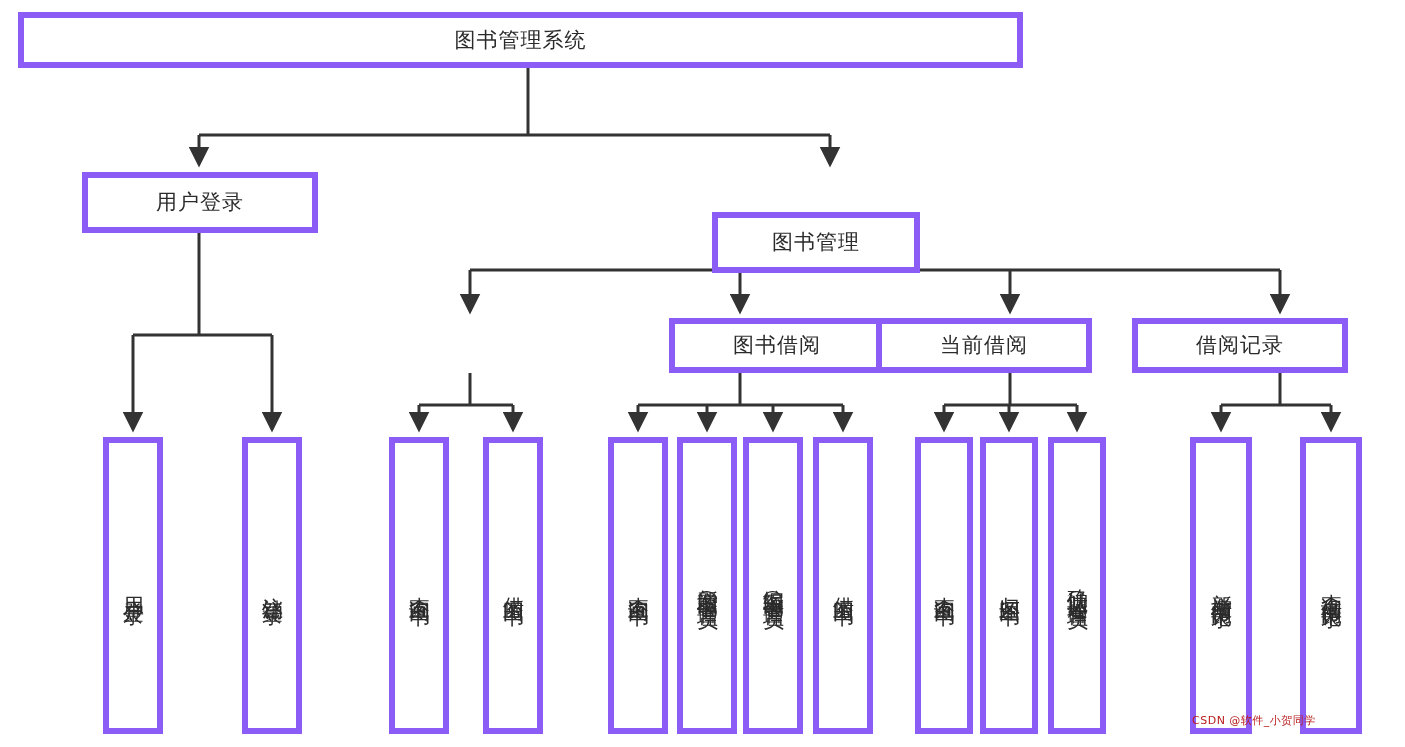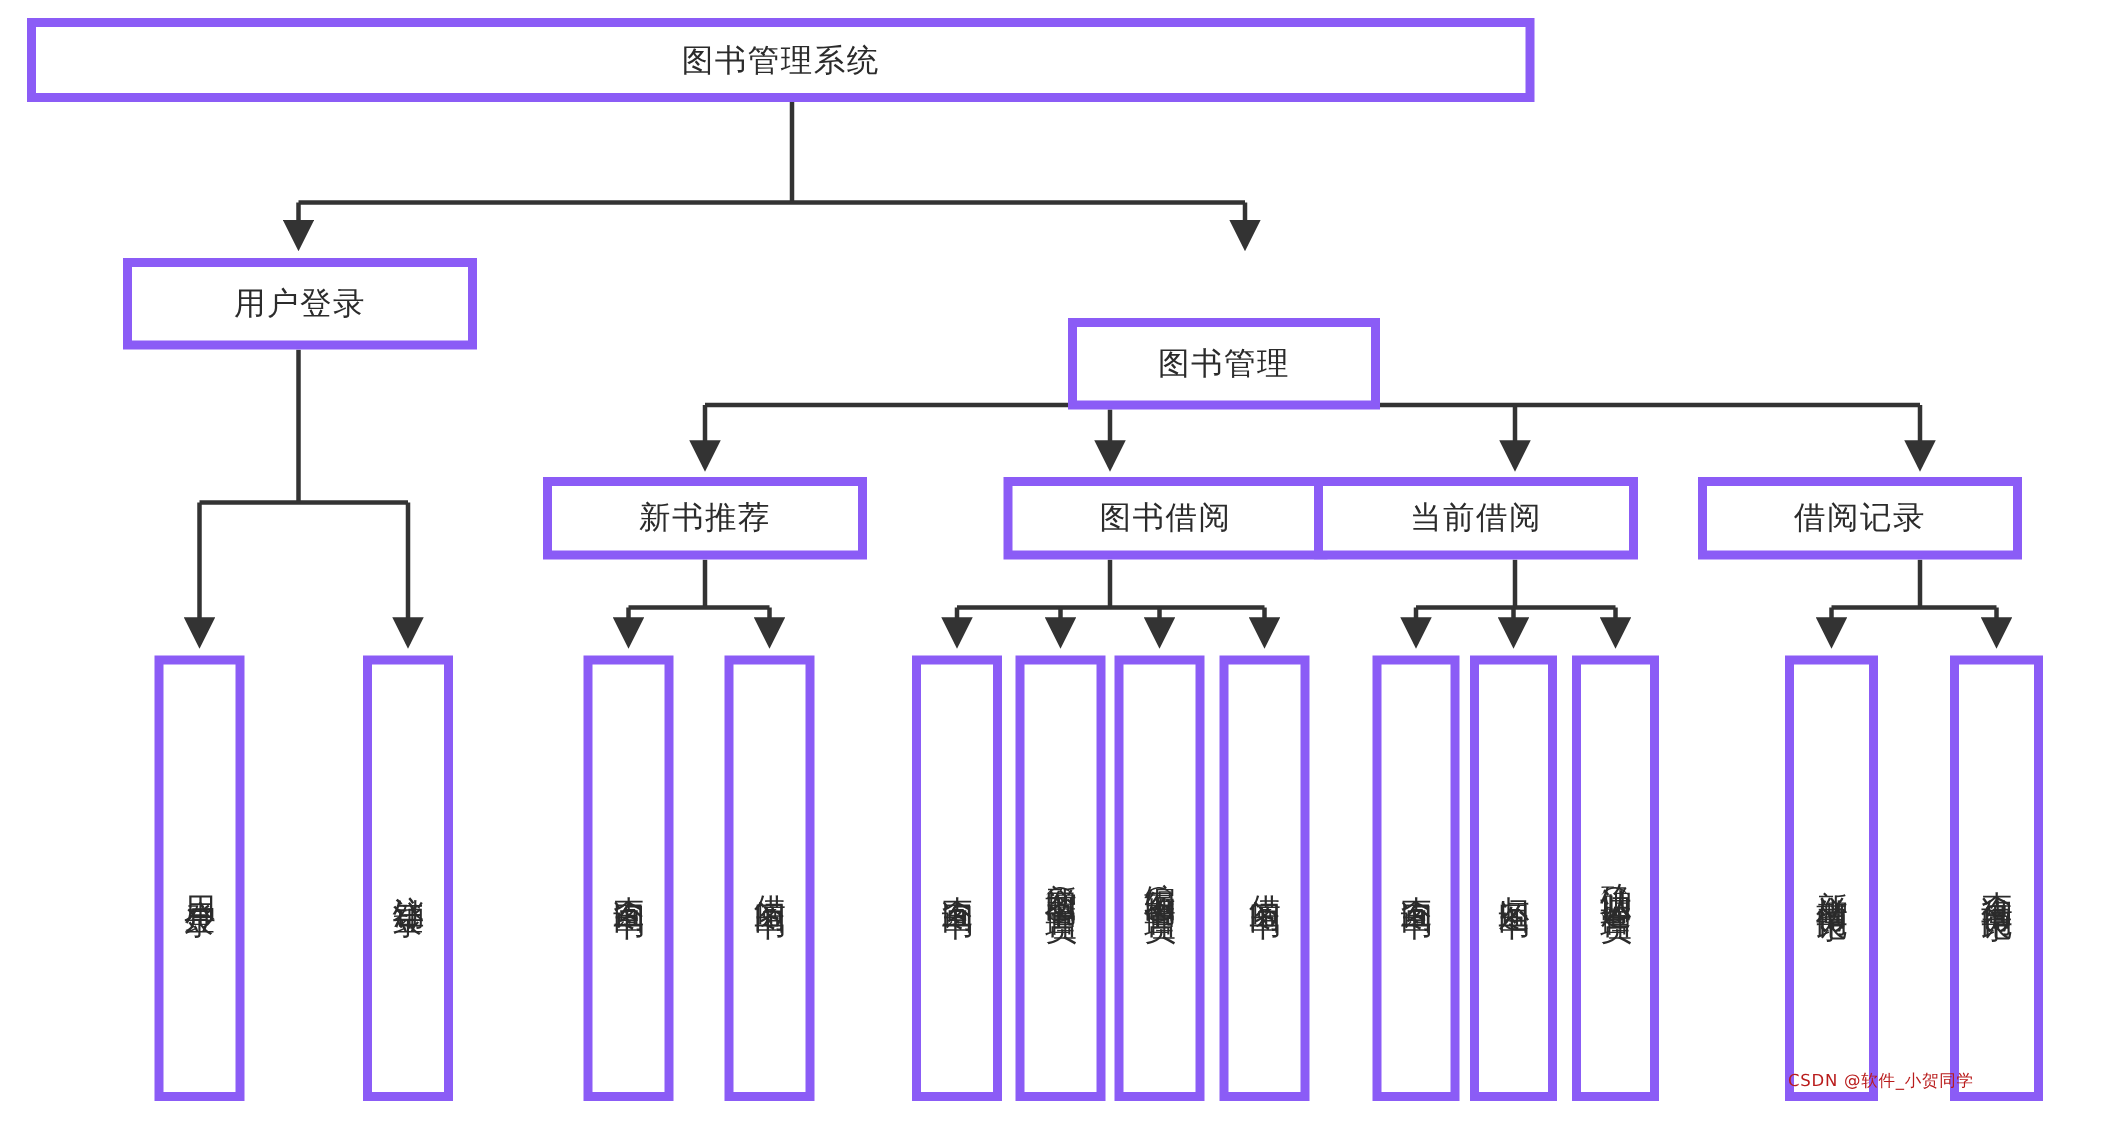--- a/index.html
+++ b/index.html
@@ -129,23 +129,20 @@
   </div>
 
   <div class="node h" style="left:82px; top:172px; width:236px; height:61px;">
     <span>用户登录</span>
   </div>
 
   <div class="node h" style="left:712px; top:172px; width:208px; height:61px;margin-top:40px;">
     <span>图书管理</span>
   </div>
 
-  <div class="node h" style="left:362px; top:318px; width:216px; height:55px;">
-    <span>新书推荐</span>
-  </div>
 
   <div class="node h" style="left:632px; top:318px; width:216px; height:55px;margin-left:37px;">
     <span>图书借阅</span>
   </div>
 
   <div class="node h" style="left:876px; top:318px; width:216px; height:55px;">
     <span>当前借阅</span>
   </div>
 
   <div class="node h" style="left:1132px; top:318px; width:216px; height:55px;align-items:center;">

